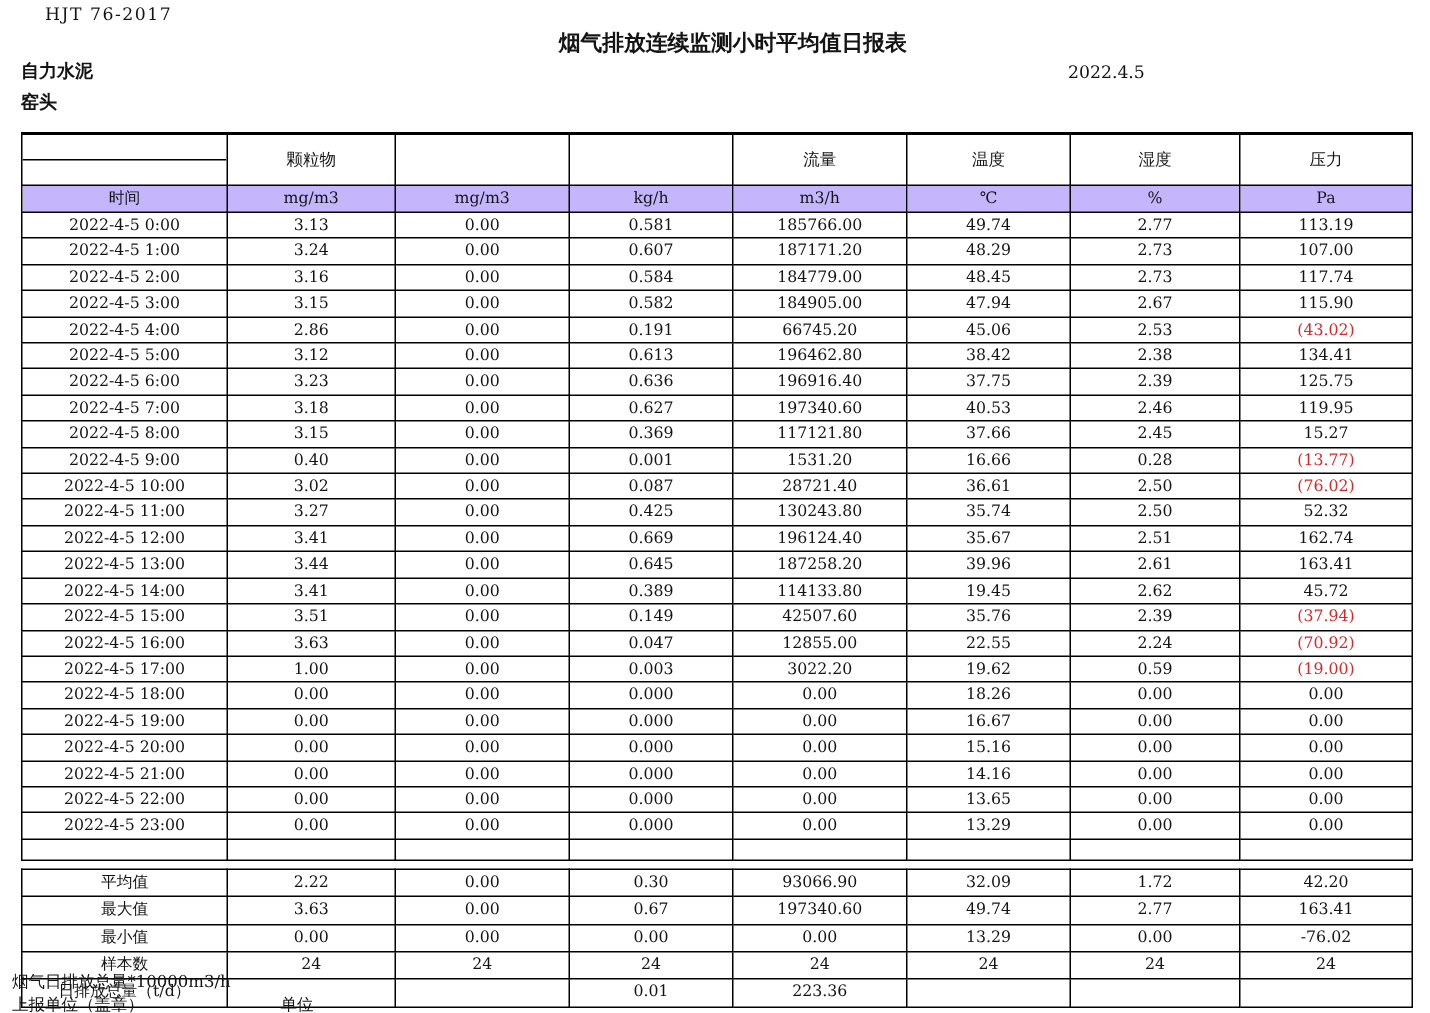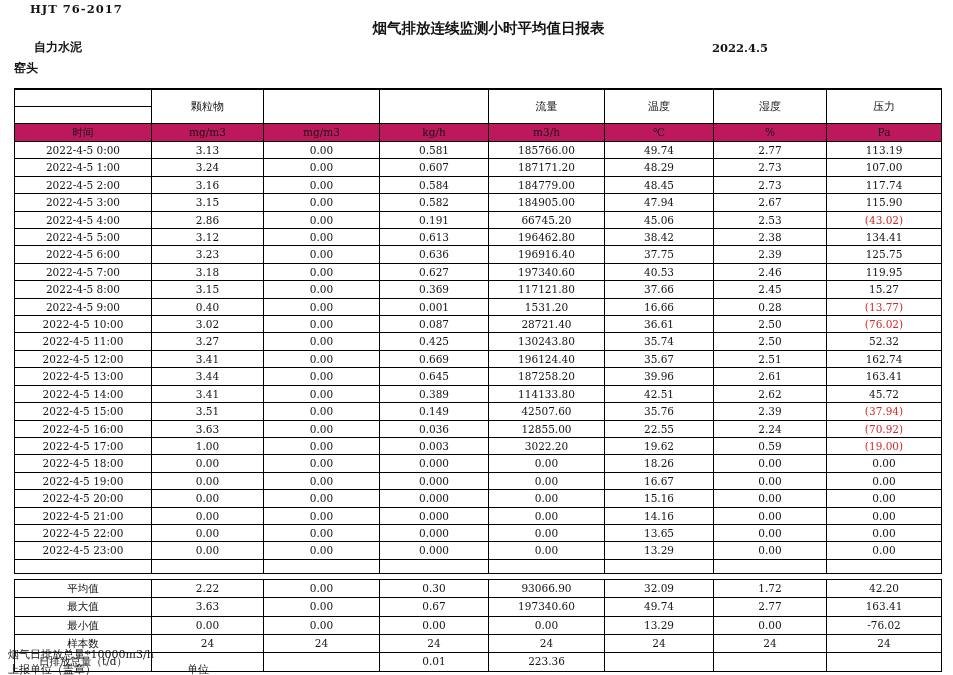--- a/index.html
+++ b/index.html
@@ -1,39 +1,39 @@
 <!DOCTYPE html>
 <html><head>
 <meta charset="utf-8">
 <style>
   html,body{margin:0;padding:0;}
   body{
     width:953px;height:675px;position:relative;background:#ffffff;
     font-family:"DejaVu Serif","Liberation Serif",serif;
     color:#141414;font-size:11px;overflow:hidden;
   }
-  .std-code{position:absolute;left:30px;top:2px;font-weight:bold;font-size:11.5px;letter-spacing:1px;}
+  .std-code{position:absolute;left:30px;top:2px;font-weight:normal;font-size:11.5px;letter-spacing:1px;}
   .report-title{position:absolute;left:0;top:19px;width:100%;text-align:center;font-weight:bold;font-size:14.5px;padding-left:12px;}
-  .company{position:absolute;left:14px;top:39px;font-weight:bold;font-size:12px;margin-left:20px;}
+  .company{position:absolute;left:14px;top:39px;font-weight:bold;font-size:12px;}
   .location{position:absolute;left:14px;top:60px;font-weight:bold;font-size:12px;}
-  .report-date{position:absolute;left:712px;top:41px;font-size:11.5px;font-weight:bold;}
+  .report-date{position:absolute;left:712px;top:41px;font-size:11.5px;}
 
   .table-area{position:absolute;left:14px;top:88px;width:927px;}
   table{border-collapse:collapse;table-layout:fixed;width:927px;}
   th,td{
     border:1px solid #000;padding:0;margin:0;text-align:center;vertical-align:middle;
     font-weight:normal;font-size:10.5px;height:16.4px;line-height:16.4px;
     white-space:nowrap;overflow:hidden;
   }
   table.main{border-top:2px solid #000;}
   tr.group-row th{height:33px;line-height:33px;font-size:11px;}
   th.split-cell{padding:0;}
   th.split-cell .half{height:16px;line-height:16px;}
   th.split-cell .half.top{border-bottom:1px solid #000;}
-  tr.unit-row th{background:#be185d;height:17px;line-height:17px;}
+  tr.unit-row th{background:#c4b5fd;height:17px;line-height:17px;}
   tr.spacer td{height:13px;line-height:13px;}
   .section-gap{height:5px;}
   table.summary td{height:17.4px;line-height:17.4px;}
   td.neg{color:#d42a2a;}
   .footnote{position:absolute;left:8px;top:647px;font-size:11px;text-align:right;}
   .footer-line{position:absolute;left:0;top:662px;width:100%;font-size:11px;}
   .footer-line .report-unit{position:absolute;left:8px;top:0;}
   .footer-line .unit-label{position:absolute;left:187px;top:0;}
 </style>
 </head>
@@ -222,39 +222,39 @@
           <td>39.96</td>
           <td>2.61</td>
           <td>163.41</td>
         </tr>
         <tr>
           <td>2022-4-5 14:00</td>
           <td>3.41</td>
           <td>0.00</td>
           <td>0.389</td>
           <td>114133.80</td>
-          <td>42.51</td>
+          <td>19.45</td>
           <td>2.62</td>
           <td>45.72</td>
         </tr>
         <tr>
           <td>2022-4-5 15:00</td>
           <td>3.51</td>
           <td>0.00</td>
           <td>0.149</td>
           <td>42507.60</td>
           <td>35.76</td>
           <td>2.39</td>
           <td class="neg">(37.94)</td>
         </tr>
         <tr>
           <td>2022-4-5 16:00</td>
           <td>3.63</td>
           <td>0.00</td>
-          <td>0.036</td>
+          <td>0.047</td>
           <td>12855.00</td>
           <td>22.55</td>
           <td>2.24</td>
           <td class="neg">(70.92)</td>
         </tr>
         <tr>
           <td>2022-4-5 17:00</td>
           <td>1.00</td>
           <td>0.00</td>
           <td>0.003</td>

